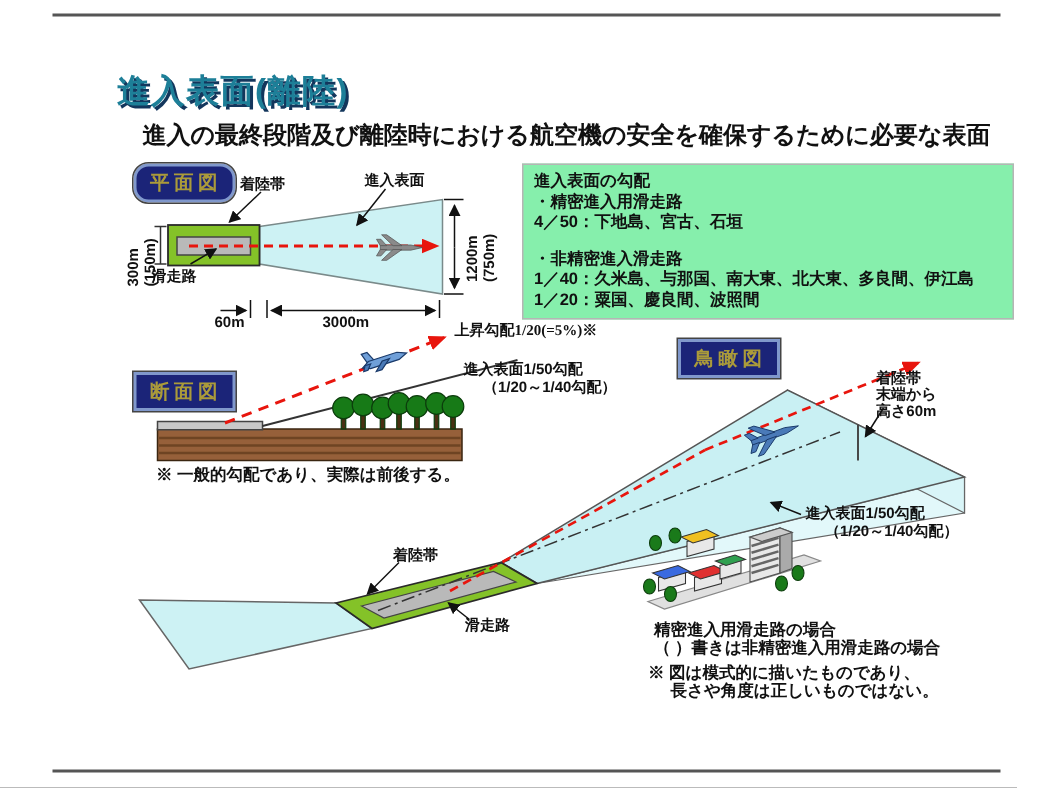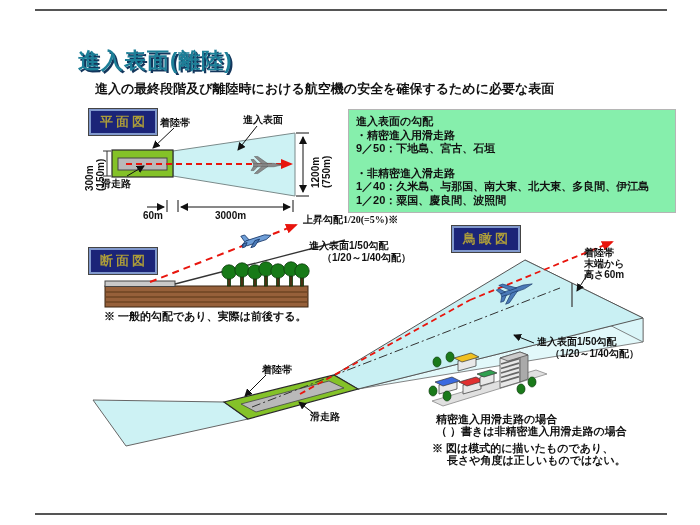--- a/index.html
+++ b/index.html
@@ -5,21 +5,21 @@
   html,body{margin:0;padding:0;background:#888;}
   .slide{position:relative;width:700px;height:525px;background:#ffffff;overflow:hidden;
          font-family:"Liberation Sans",sans-serif;margin:0 auto;}
   .frame-line{position:absolute;left:35px;width:632px;height:0;border-top:2px solid #555;}
   .frame-line.top{top:9px;}
   .frame-line.bottom{top:513px;}
   svg{position:absolute;left:0;top:0;z-index:1;}
   .txt{position:absolute;z-index:2;white-space:nowrap;color:#111;font-weight:bold;}
   .title{left:78px;top:46px;font-size:22px;letter-spacing:1px;color:#1d7f98;
          text-shadow:2px 2px 0 #13365c;}
-  .subtitle{left:95px;top:80px;font-size:13px;}
+  .subtitle{left:95px;top:80px;font-size:16px;}
   .view-tag{position:absolute;z-index:2;background:#1b2478;color:#ab9b3a;font-weight:bold;
             font-size:13px;letter-spacing:3px;padding:2px 7px 2px 9px;border:2px solid #8098cc;
             outline:1px solid #444;white-space:nowrap;}
   .lbl{font-size:10px;}
   .lbl11{font-size:11px;}
   .rot{transform:rotate(-90deg);transform-origin:0 0;font-size:10px;line-height:10.5px;}
   .gradient-box{position:absolute;z-index:2;left:348px;top:109px;width:312px;height:92px;
                 background:#86efac;border:1px solid #b5b5b5;padding:5px 7px;font-size:11px;
                 font-weight:bold;line-height:13.5px;color:#111;white-space:nowrap;}
   .gap{height:11px;}
@@ -175,42 +175,42 @@
       <line x1="589" y1="272" x2="577" y2="291" stroke="#111" stroke-width="1" marker-end="url(#mB)"></line>
       <line x1="534" y1="343" x2="514" y2="335" stroke="#111" stroke-width="1" marker-end="url(#mB)"></line>
       <line x1="266" y1="375" x2="245" y2="396" stroke="#111" stroke-width="1" marker-end="url(#mB)"></line>
       <line x1="313" y1="413" x2="299" y2="402" stroke="#111" stroke-width="1" marker-end="url(#mB)"></line>
     </g>
   </svg>
 
   <div class="txt title">進入表面(離陸)</div>
   <div class="txt subtitle">進入の最終段階及び離陸時における航空機の安全を確保するために必要な表面</div>
 
-  <div class="view-tag" style="left:89px;top:109px;">平面図</div>
+  <div class="view-tag" style="left:89px;top:109px;border-radius:10px;">平面図</div>
   <div class="view-tag" style="left:89px;top:228px;margin-top:20px;">断面図</div>
   <div class="view-tag" style="left:452px;top:226px;">鳥瞰図</div>
 
   <div class="txt lbl" style="left:160px;top:116px;">着陸帯</div>
   <div class="txt lbl" style="left:243px;top:113px;">進入表面</div>
   <div class="txt lbl" style="left:101px;top:177px;">滑走路</div>
   <div class="txt rot" style="left:85px;top:191px;">
     <div>300m</div>
     <div>(150m)</div>
   </div>
   <div class="txt rot" style="left:311px;top:188px;">
     <div>1200m</div>
     <div>(750m)</div>
   </div>
   <div class="txt lbl" style="left:143px;top:210px;">60m</div>
   <div class="txt lbl" style="left:215px;top:210px;text-align:center;">3000m</div>
 
   <div class="gradient-box">
     <div>進入表面の勾配</div>
     <div>・精密進入用滑走路</div>
-    <div>9／50：下地島、宮古、石垣</div>
+    <div>4／50：下地島、宮古、石垣</div>
     <div class="gap"></div>
     <div>・非精密進入滑走路</div>
     <div>1／40：久米島、与那国、南大東、北大東、多良間、伊江島</div>
     <div>1／20：粟国、慶良間、波照間</div>
   </div>
 
   <div class="txt lbl" style="left:303px;top:213px;font-family:Liberation Serif, serif;">上昇勾配1/20(=5%)※</div>
   <div class="txt lbl" style="left:309px;top:239px;">進入表面1/50勾配</div>
   <div class="txt lbl" style="left:322px;top:251px;">（1/20～1/40勾配）</div>
   <div class="txt lbl11" style="left:104px;top:309px;">※ 一般的勾配であり、実際は前後する。</div>

